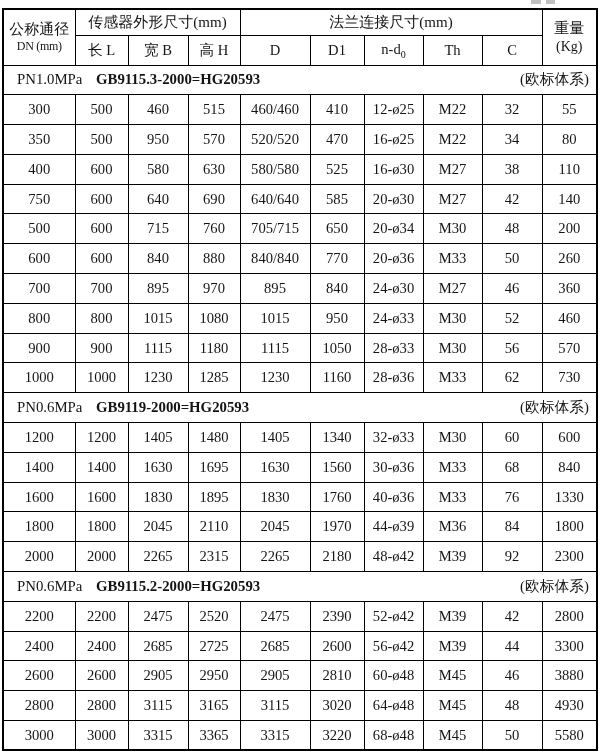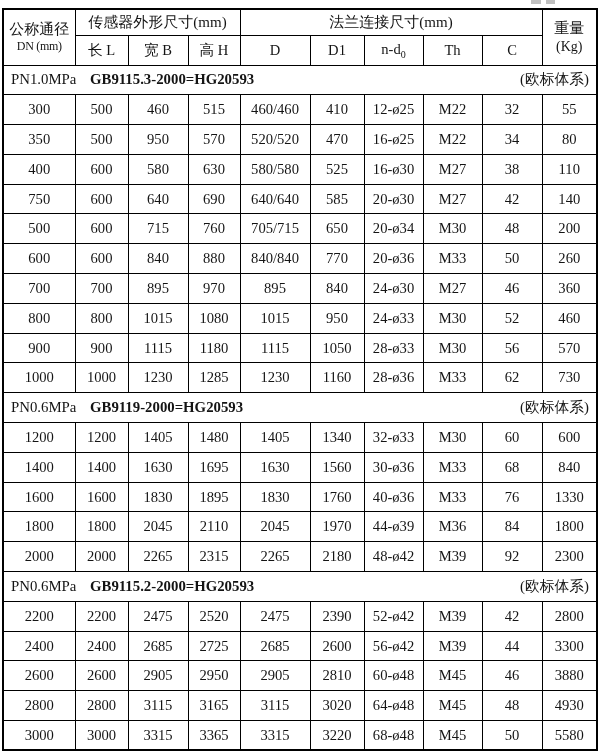--- a/index.html
+++ b/index.html
@@ -48,20 +48,21 @@
   tbody td.data-cell { font-size: 14.6px; }
 
   tr.section-row td {
     text-align: left;
     font-size: 14.8px;
   }
   .sec-inner {
     display: flex;
     align-items: center;
     padding: 0 7px 0 7px;
+    margin-left: 6px;
   }
   .sec-pressure { width: 79px; flex: 0 0 auto; }
   .sec-standard { flex: 0 0 auto; font-weight: bold; }
   .sec-system { margin-left: auto; flex: 0 0 auto; }
 
   .artifact {
     position: absolute;
     top: 0;
     left: 531px;
     width: 10px;

